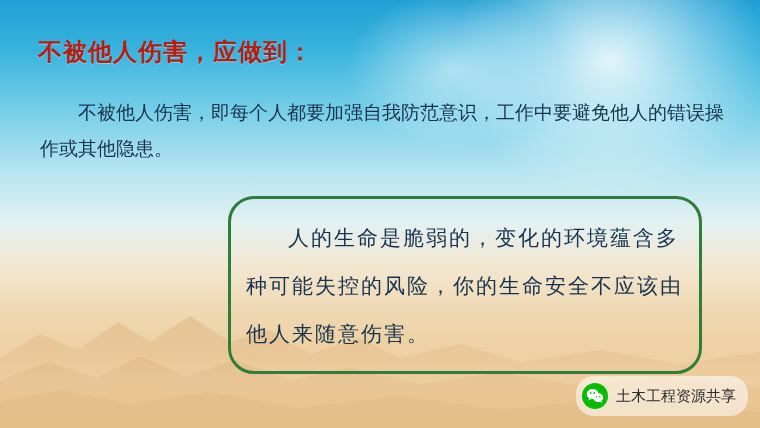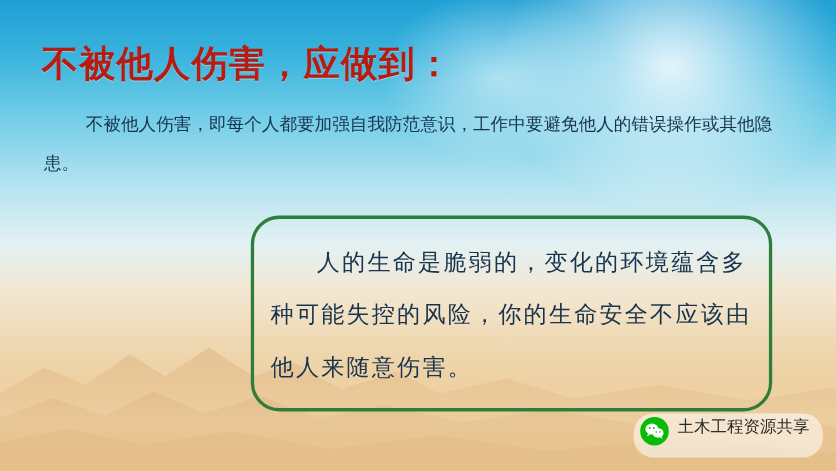--- a/index.html
+++ b/index.html
@@ -61,34 +61,34 @@
     bottom: 0;
     width: 100%;
     height: 120px;
     background: linear-gradient(180deg, rgba(255,244,226,0.0), rgba(247,222,183,0.55) 60%, rgba(238,204,150,0.75));
     pointer-events: none;
   }
   .title {
     position: absolute;
     left: 38px;
     top: 36px;
-    font-size: 33px;
+    font-size: 24px;
     font-weight: bold;
     letter-spacing: 1px;
     color: #b81b10;
     text-shadow: 0 1px 0 rgba(255,255,255,0.35);
     font-family: "DejaVu Sans", "Liberation Sans", sans-serif;
     white-space: nowrap;
   }
   .body-text {
     position: absolute;
     left: 40px;
     top: 96px;
     width: 690px;
-    font-size: 16px;
+    font-size: 19px;
     line-height: 36px;
     color: #17334d;
     text-indent: 38px;
     font-family: Liberation Mono, monospace;
   }
   .quote-box {
     position: absolute;
     left: 228px;
     top: 196px;
     width: 474px;
@@ -109,21 +109,21 @@
     font-family: "DejaVu Serif", "Liberation Serif", serif;
     letter-spacing: 2px;
   }
   
   .badge {
     position: absolute;
     right: 12px;
     bottom: 12px;
     height: 34px;
     display: flex;
-    align-items: flex-start;
+    align-items: center;
     gap: 8px;
     padding: 3px 12px 3px 6px;
     border-radius: 18px;
     background: rgba(255,255,255,0.55);
   }
   .badge-logo {
     width: 26px;
     height: 26px;
     border-radius: 50%;
     background: #09bb07;

